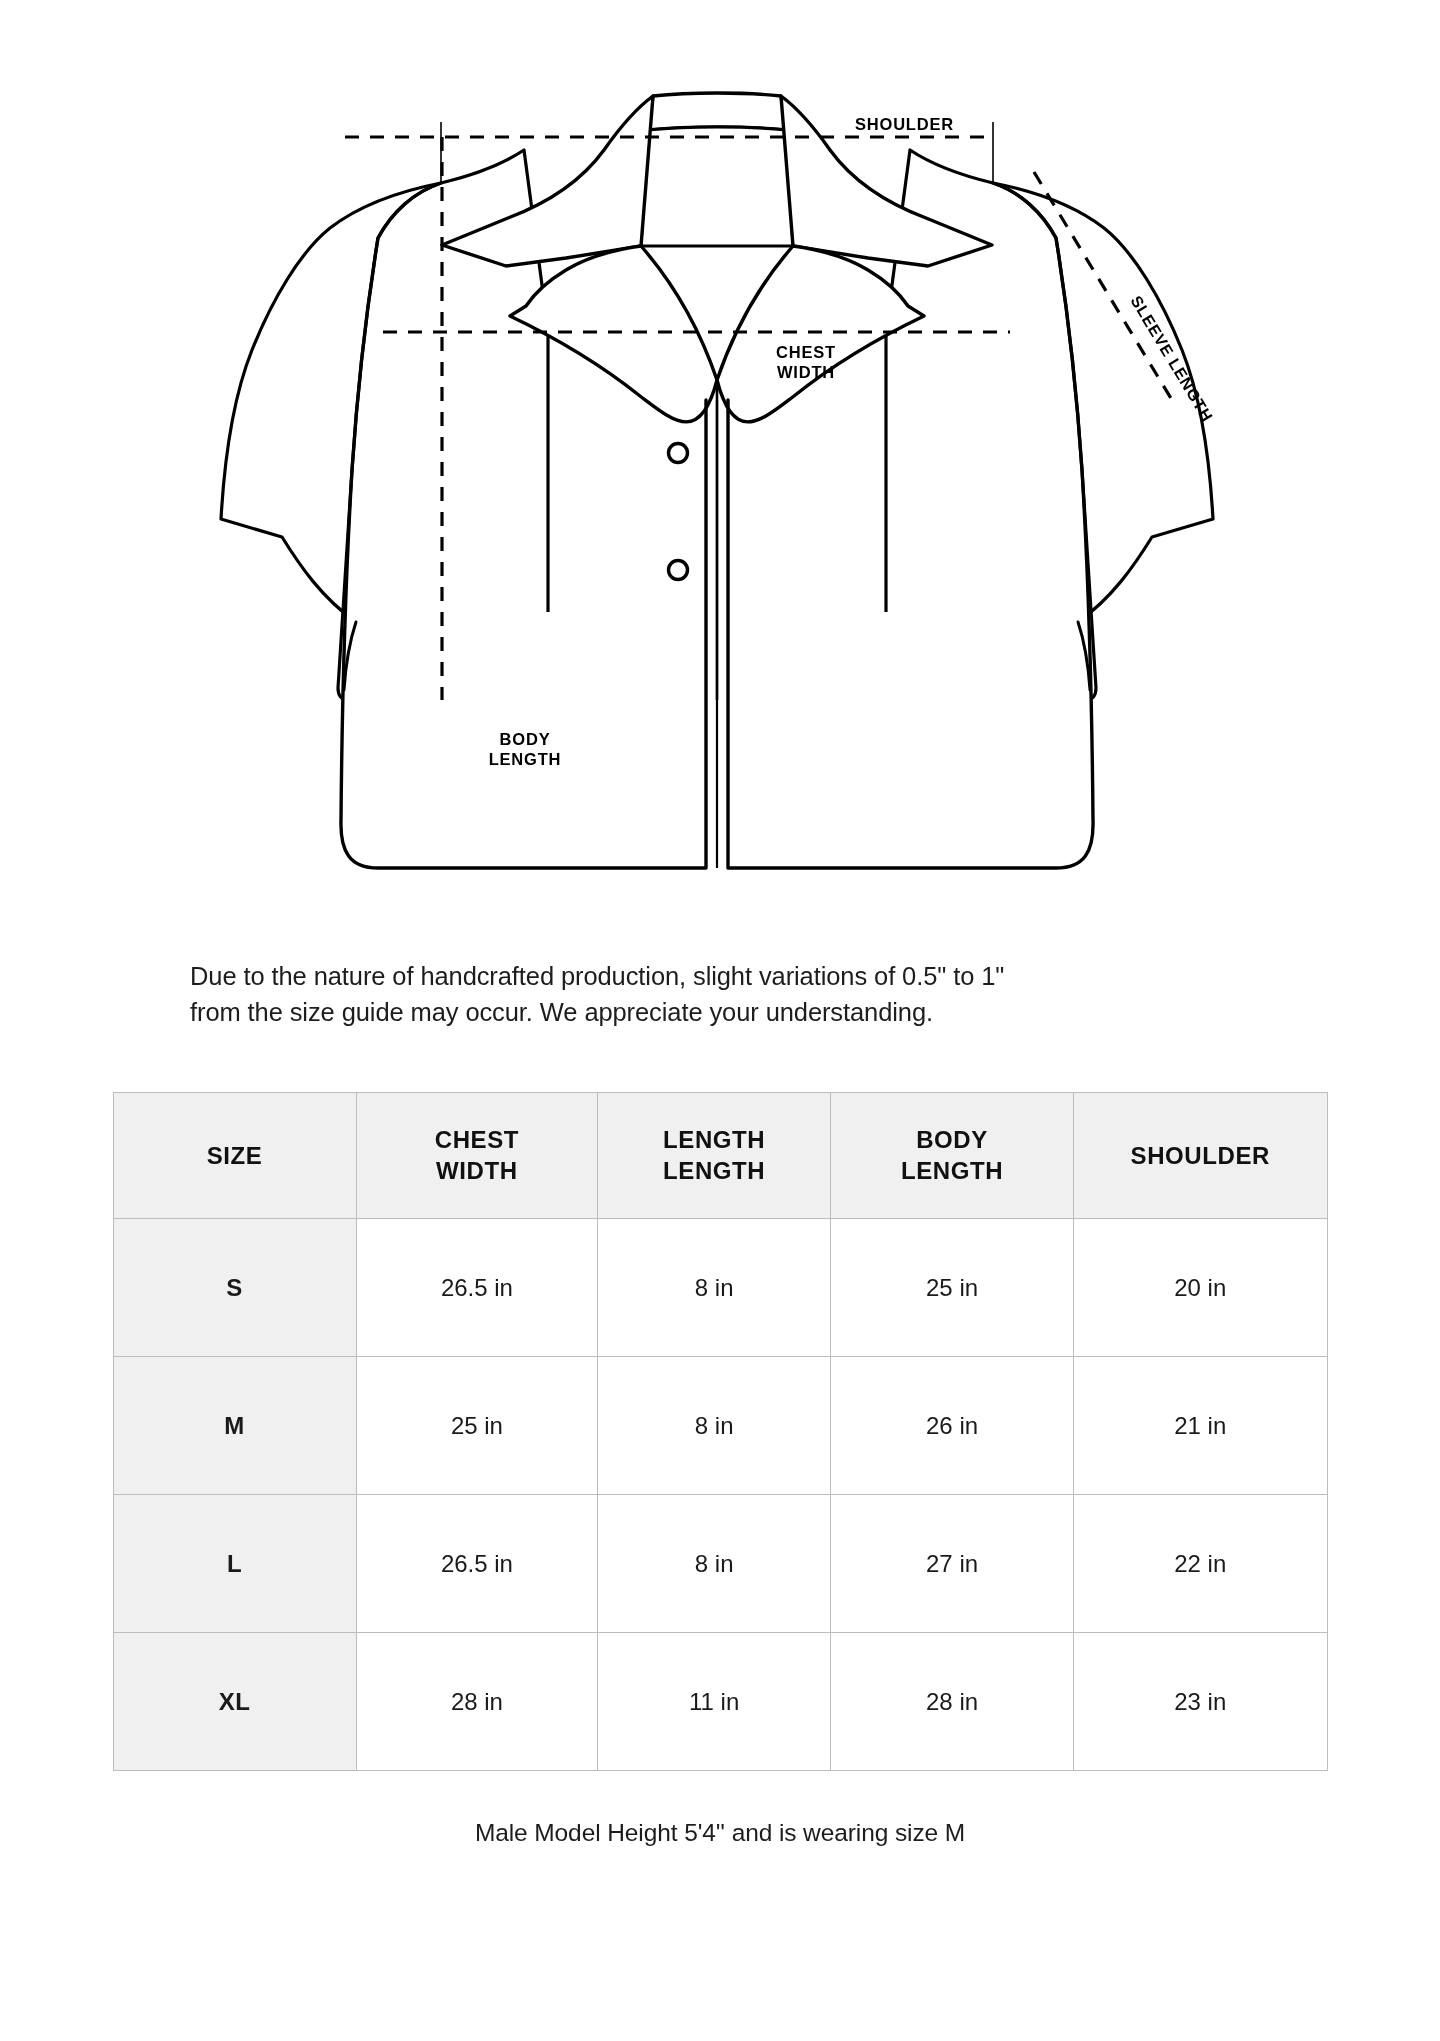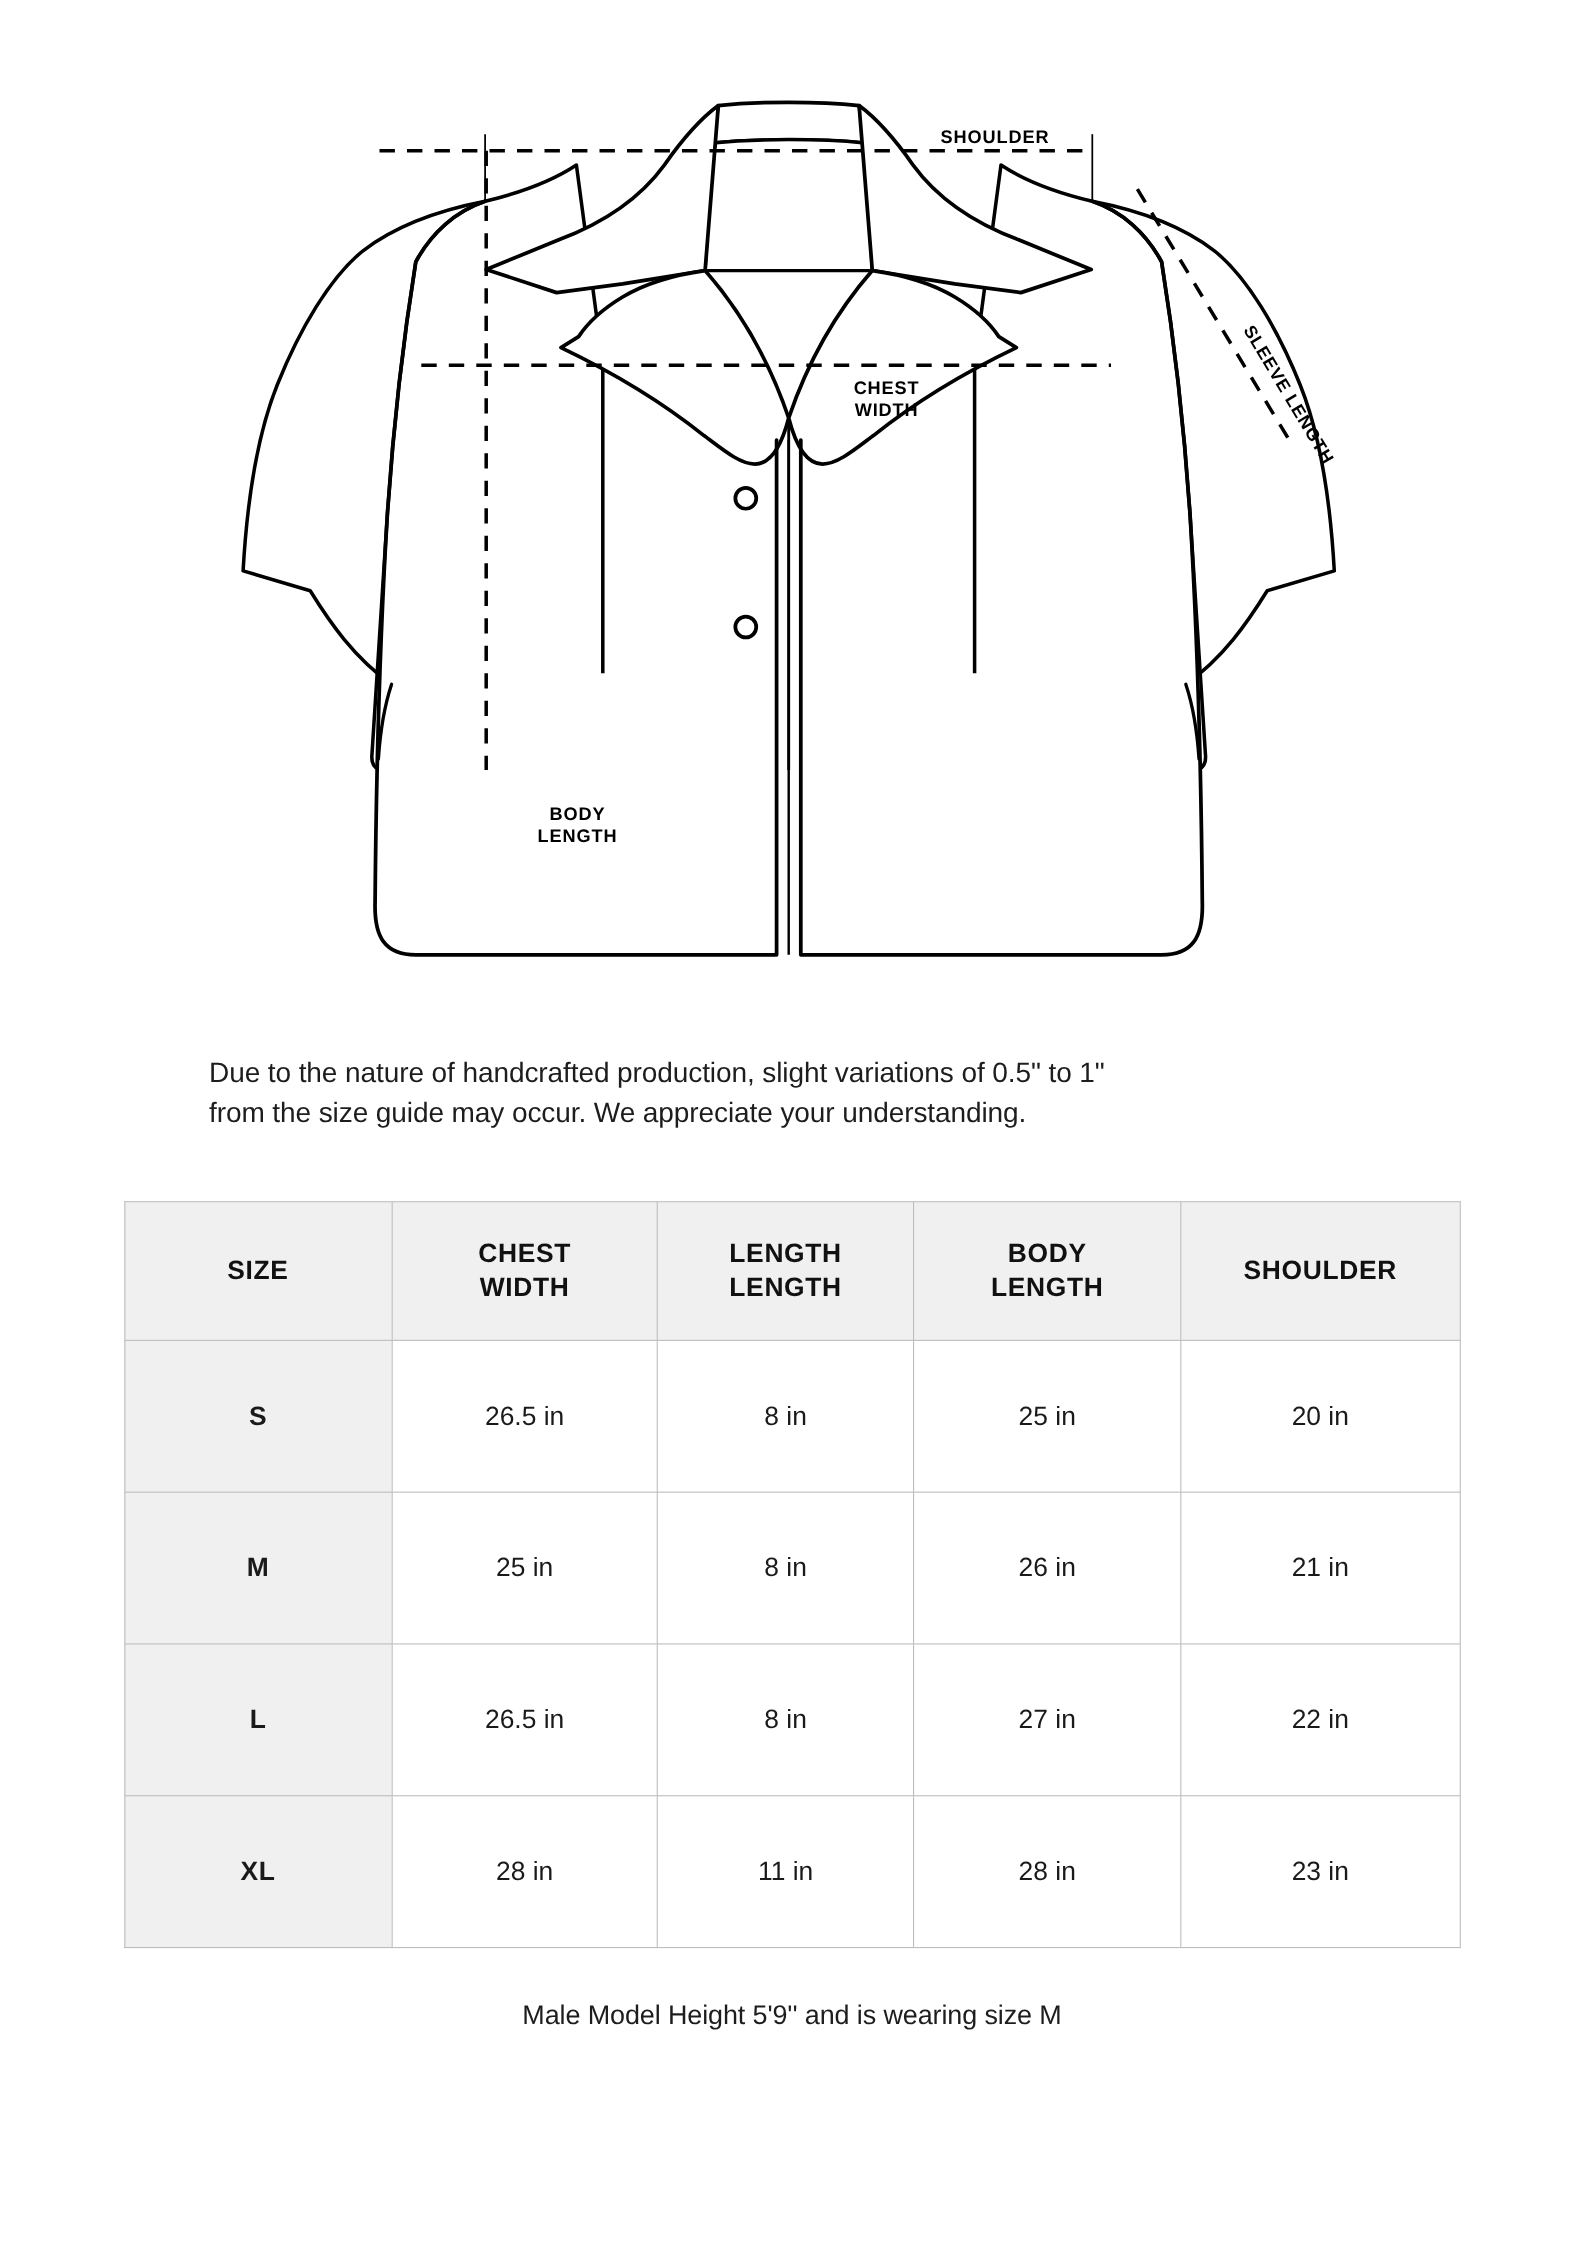--- a/index.html
+++ b/index.html
@@ -330,16 +330,16 @@
           <td>28 in</td>
           <td>11 in</td>
           <td>28 in</td>
           <td>23 in</td>
         </tr>
       </tbody>
     </table>
   </div>
 
   <div class="footer-note">
-    <span class="line">Male Model Height 5'9'' and is wearing size M</span>
+    <span class="line">Male Model Height 5'4'' and is wearing size M</span>
   </div>
 
 </div>
 
 </body></html>

